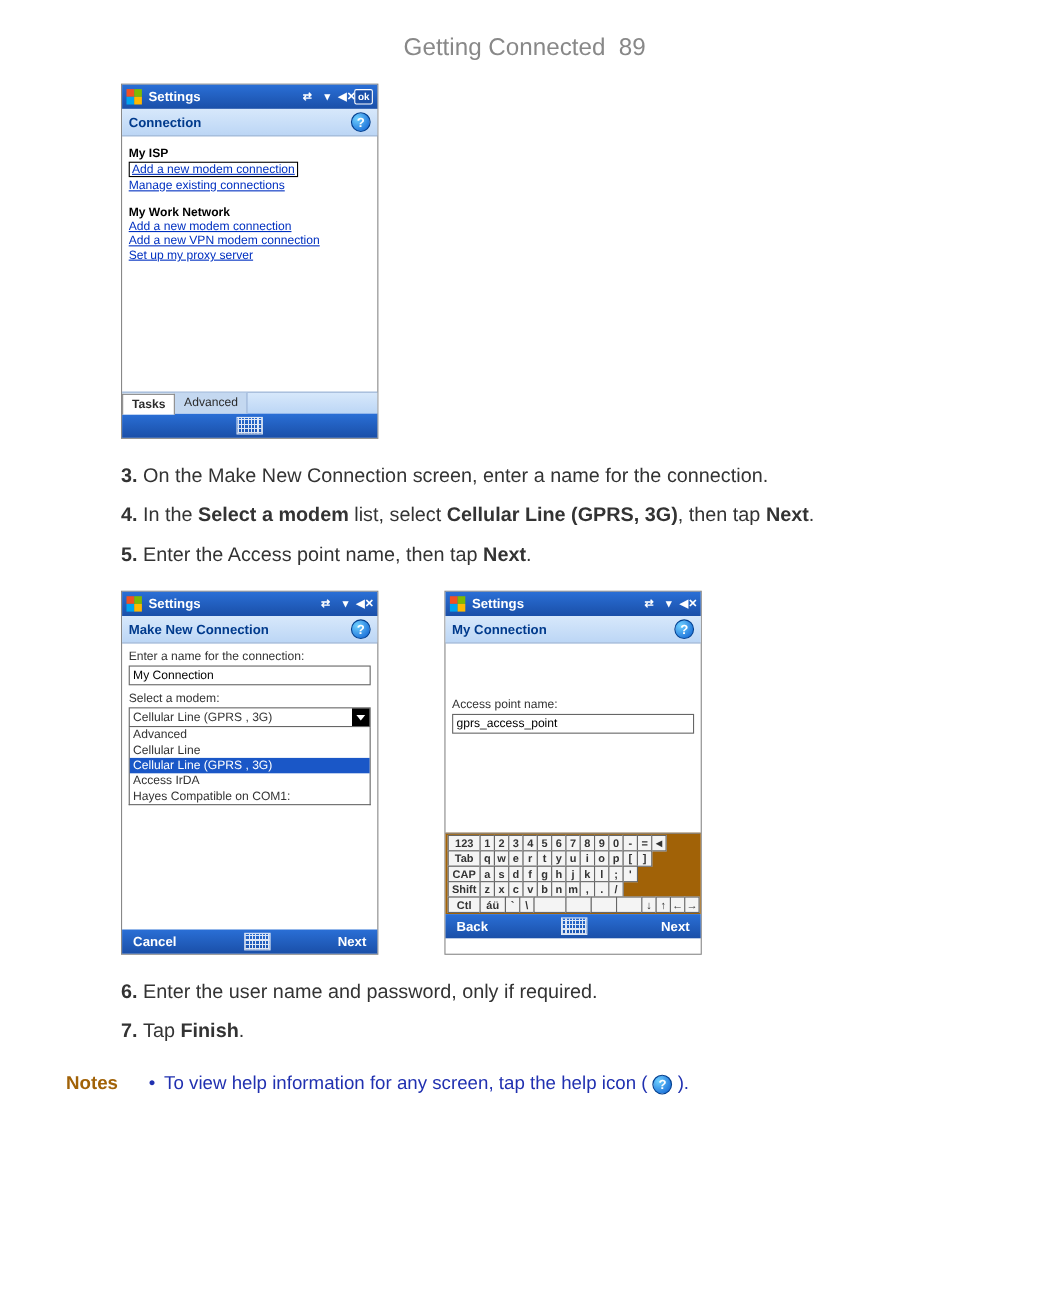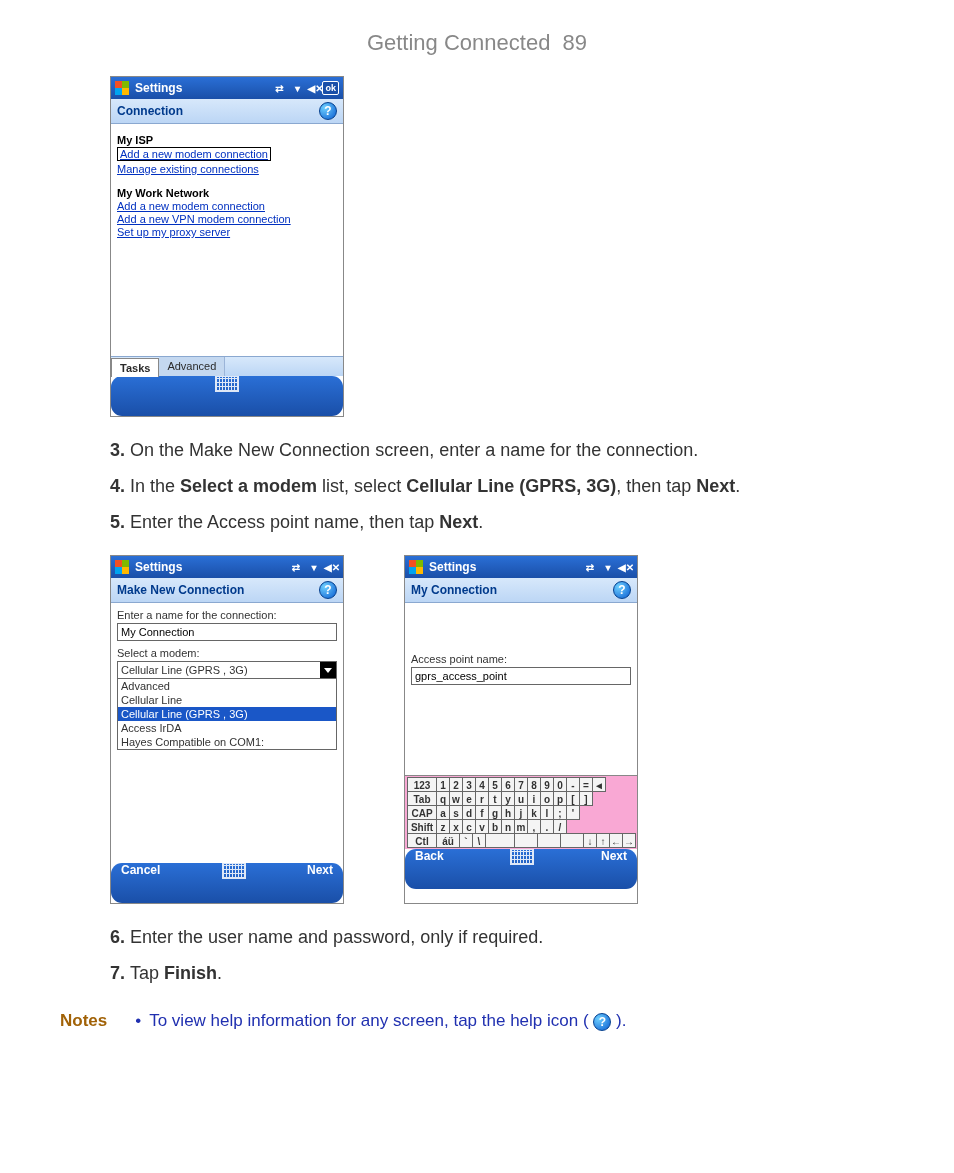--- a/index.html
+++ b/index.html
@@ -98,25 +98,24 @@
     border-right:1px solid #9bb4d8;
     background:#c4d8f0;
     color:#2a2a2a;
   }
   .tab.active {
     background:#fff; border:1px solid #888; border-bottom:none;
     position:relative; top:1px;font-weight:bold;
   }
   .bottombar {
     background: linear-gradient(#2a6fd6, #1a4fa8);
-    height: 40px;
-    display:flex; align-items:flex-start; justify-content:space-between;
+    height: 22px;
+    display:flex; align-items:center; justify-content:space-between;
     color:#fff; font-weight:bold; font-size:12px;
     padding: 0 10px;
-    border-radius: 11px;
   }
   .bottombar .kbd-icon {
     width:22px; height:14px; border:1px solid #fff;
     background: repeating-linear-gradient(90deg,#fff 0 1px,transparent 1px 3px),
                 repeating-linear-gradient(0deg,#fff 0 1px,transparent 1px 4px);
     opacity:0.85;
   }
   .center-only { justify-content:center; }
   .textbox {
     width: 100%; box-sizing:border-box;
@@ -135,21 +134,21 @@
   }
   .combo .caret::after{content:""; border-left:4px solid transparent; border-right:4px solid transparent; border-top:5px solid #fff;}
   .listbox {
     border:1px solid #666; border-top:none; font-size:11px;
   }
   .listbox div { padding:1px 3px; }
   .listbox .sel { background:#1a57c7; color:#fff; }
   .soft-keyboard {
     border-top:1px solid #888;
     padding: 1px 2px 2px 2px;
-    background:#f9a8d4;
+    background:#a16207;
   }
   .kb-row { display:flex; gap:0; margin-bottom:0px; }
   .kb-row span {
     border:1px solid #666; font-size:10px; font-weight:bold;
     min-width:14px; height:15px; line-height:15px; text-align:center;
     padding:0 1px; background:#f4f4f4; box-sizing:border-box;
     margin-right:-1px; margin-bottom:-1px;
   }
   .kb-row .wide1{min-width:24px;}
   .kb-row .wide2{min-width:30px;}

